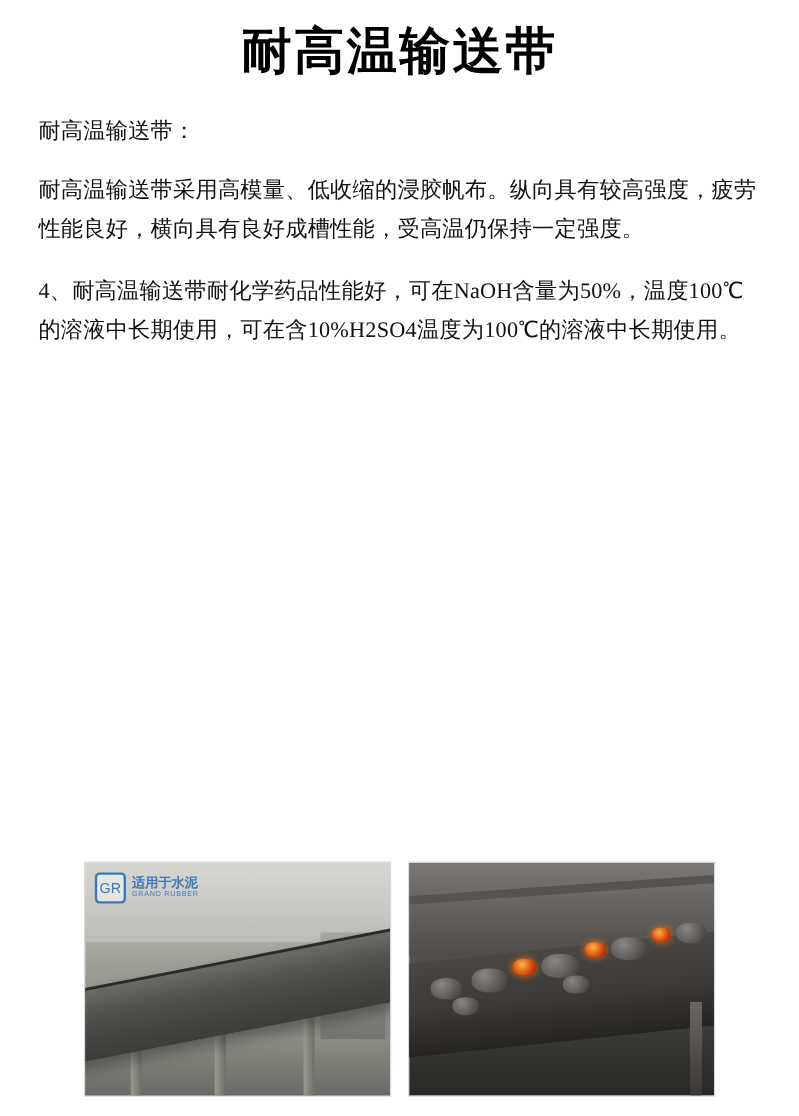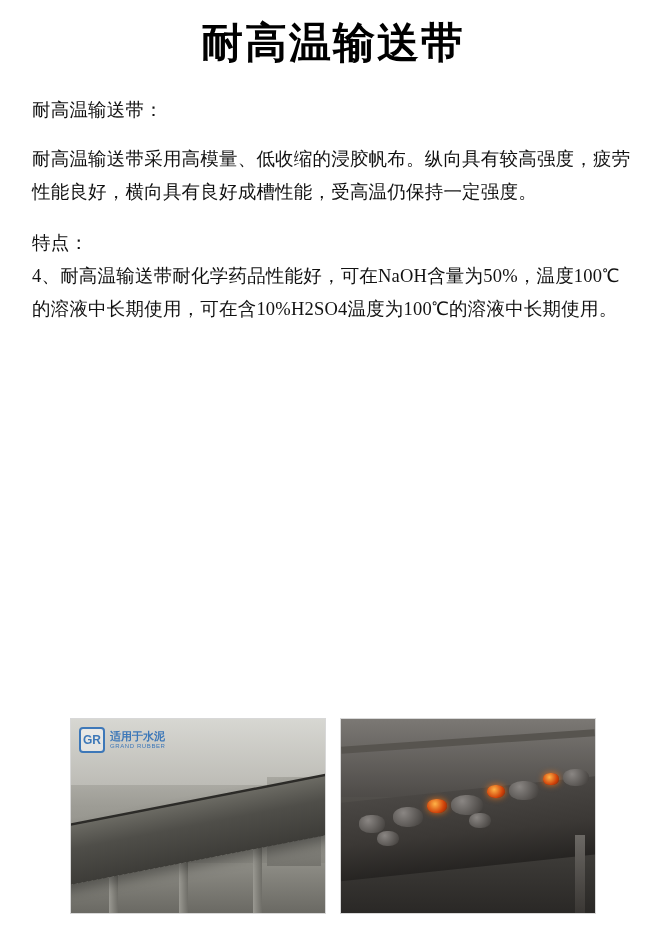--- a/index.html
+++ b/index.html
@@ -127,21 +127,21 @@
     gap: 5px;
     opacity: 0.9;
   }
   .wm-badge {
     width: 22px;
     height: 22px;
     border: 2px solid #2e6fb7;
     border-radius: 4px;
     color: #2e6fb7;
     font-size: 12px;
-    font-weight: bold;
+    font-weight: normal;
     display: flex;
     align-items: center;
     justify-content: center;
     background: rgba(255,255,255,0.55);
   }
   .wm-text {
     line-height: 1.05;
   }
   .wm-cn {
     font-size: 11px;
@@ -209,21 +209,20 @@
 
     <div class="section">
       <p class="para heading-line">耐高温输送带：</p>
       <p class="para spaced">耐高温输送带采用高模量、低收缩的浸胶帆布。纵向具有较高强度，疲劳性能良好，横向具有良好成槽性能，受高温仍保持一定强度。</p>
     </div>
 
     <div class="section">
     </div>
 
     <div class="section feature-list">
-      <p class="para heading-line">特点：</p>
       <p class="para">4、耐高温输送带耐化学药品性能好，可在NaOH含量为50%，温度100℃的溶液中长期使用，可在含10%H2SO4温度为100℃的溶液中长期使用。</p>
     </div>
 
   </div>
 
   <div class="images">
 
     <div class="photo photo-left">
       <div class="sky"></div>
       <div class="ground"></div>

